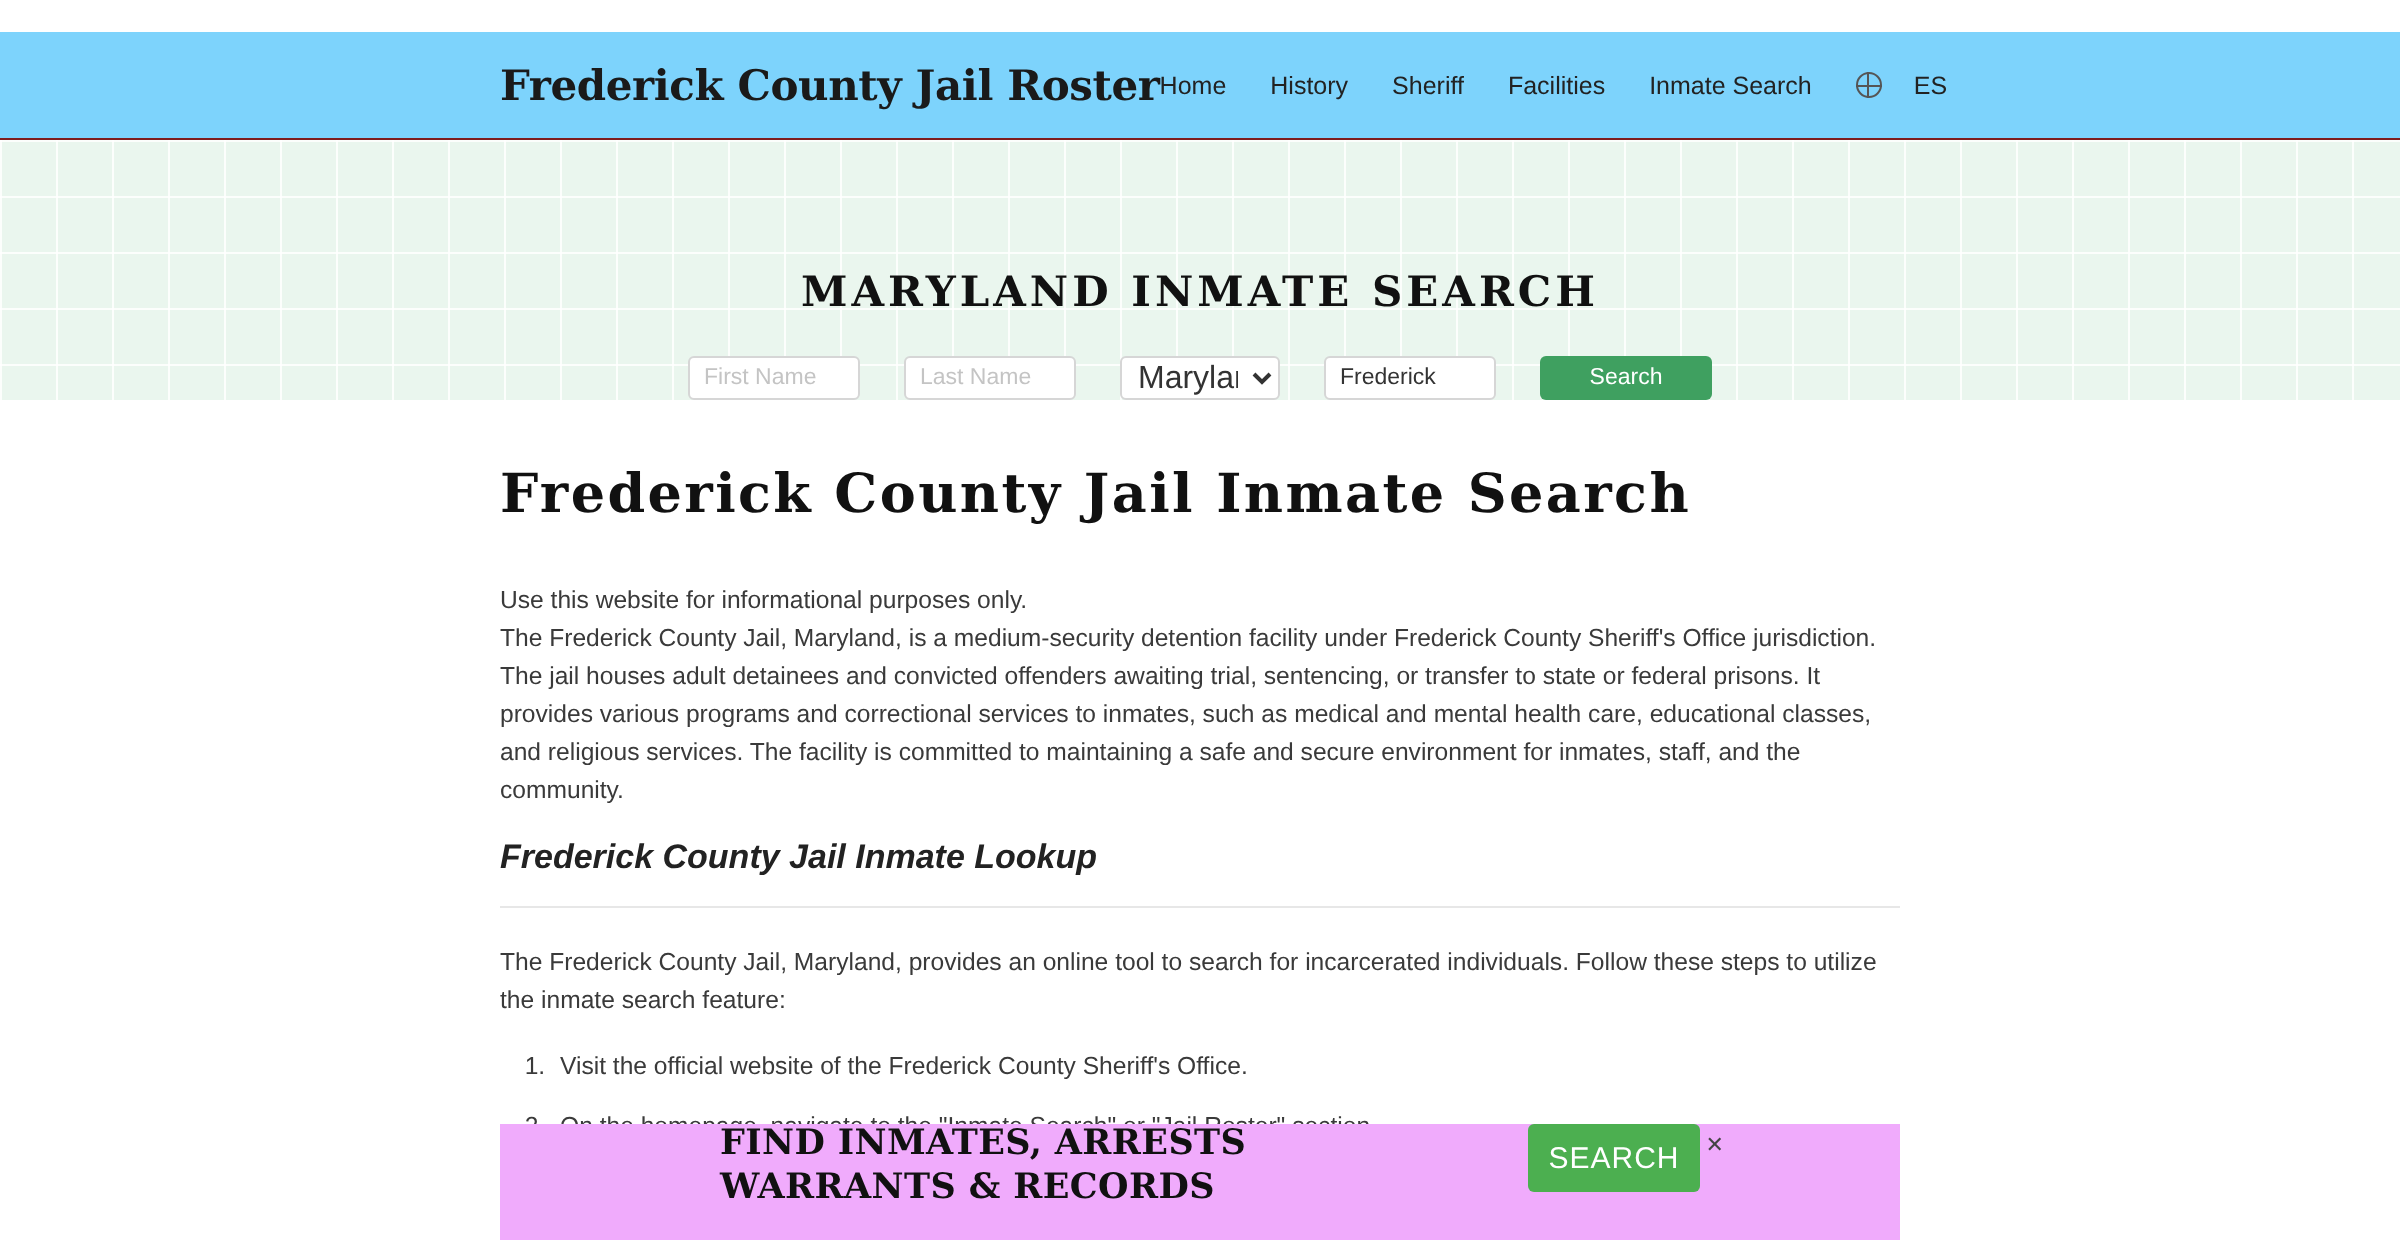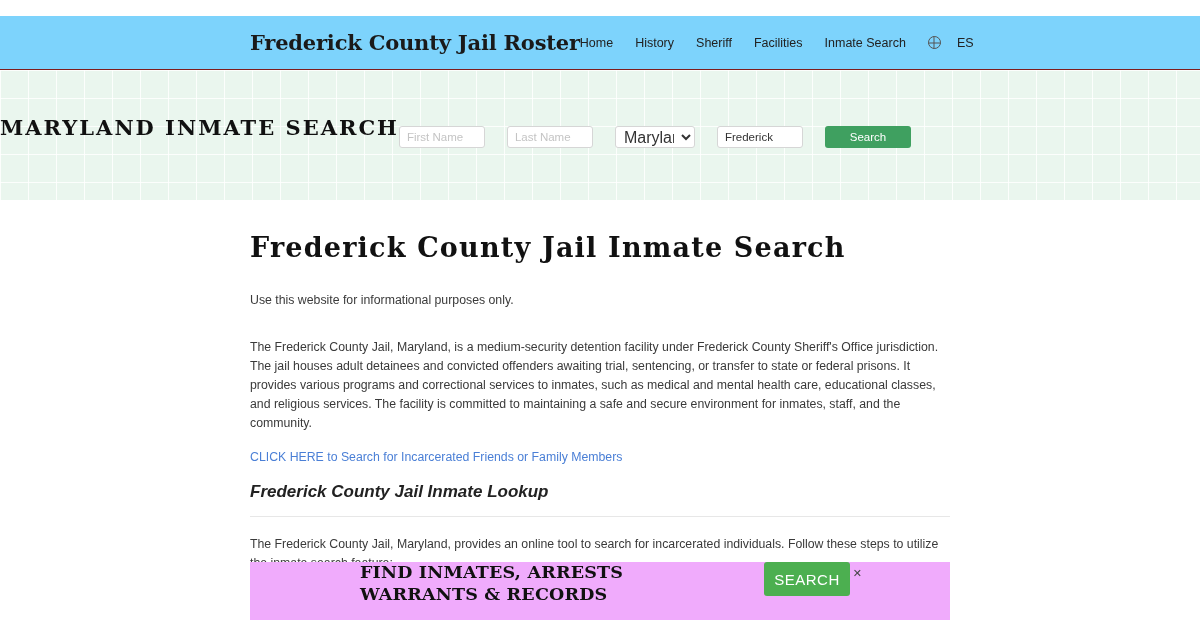--- a/index.html
+++ b/index.html
@@ -75,23 +75,23 @@
 
   
   .hero {
     height: 130px;
     background-color: #eaf6ee;
     background-image:
       linear-gradient(to right, rgba(255,255,255,0.85) 1px, transparent 1px),
       linear-gradient(to bottom, rgba(255,255,255,0.85) 1px, transparent 1px);
     background-size: 28px 28px;
     display: flex;
-    flex-direction: row;
+    flex-direction: column;
     align-items: center;
-    justify-content: flex-start;
+    justify-content: flex-end;
     padding-top: 4px;
   }
   .hero-title {
     font-family: "DejaVu Serif", serif;
     font-weight: bold;
     font-size: 21px;
     letter-spacing: 2px;
     color: #111;
     margin: 0 0 20px 0;
   }
@@ -153,21 +153,21 @@
     letter-spacing: 1.2px;
     color: #111;
     margin: 0 0 28px 0;
   }
   p.body, li.body {
     font-size: 12.3px;
     line-height: 1.55;
     color: #3a3a3a;
     margin: 0 0 14px 0;
   }
-  p.lead { margin-bottom: 28px; }
+  p.lead { margin-bottom: 0; }
   a.inline-link {
     font-size: 12.3px;
     color: #4a7fd6;
     text-decoration: none;
     display: inline-block;
     margin-bottom: 14px;
   }
   h2.section-title {
     font-size: 17px;
     font-weight: bold;
@@ -270,21 +270,20 @@
   </div>
 </div>
 
 <div class="content">
   <h1 class="page-title">Frederick County Jail Inmate Search</h1>
 
   <p class="body lead">Use this website for informational purposes only.</p>
 
   <p class="body">The Frederick County Jail, Maryland, is a medium-security detention facility under Frederick County Sheriff's Office jurisdiction. The jail houses adult detainees and convicted offenders awaiting trial, sentencing, or transfer to state or federal prisons. It provides various programs and correctional services to inmates, such as medical and mental health care, educational classes, and religious services. The facility is committed to maintaining a safe and secure environment for inmates, staff, and the community.</p>
 
-  <a href="#" class="inline-link">CLICK HERE to Search for Incarcerated Friends or Family Members</a>
 
   <h2 class="section-title">Frederick County Jail Inmate Lookup</h2>
 
   <p class="body">The Frederick County Jail, Maryland, provides an online tool to search for incarcerated individuals. Follow these steps to utilize the inmate search feature:</p>
 
   <ol class="steps">
     <li>Visit the official website of the Frederick County Sheriff's Office.</li>
     <li>On the homepage, navigate to the "Inmate Search" or "Jail Roster" section.</li>
     <li>You will be presented with search criteria options, such as first and last name, booking number, or date of birth. Select the desired criteria and enter the relevant information.</li>
 

